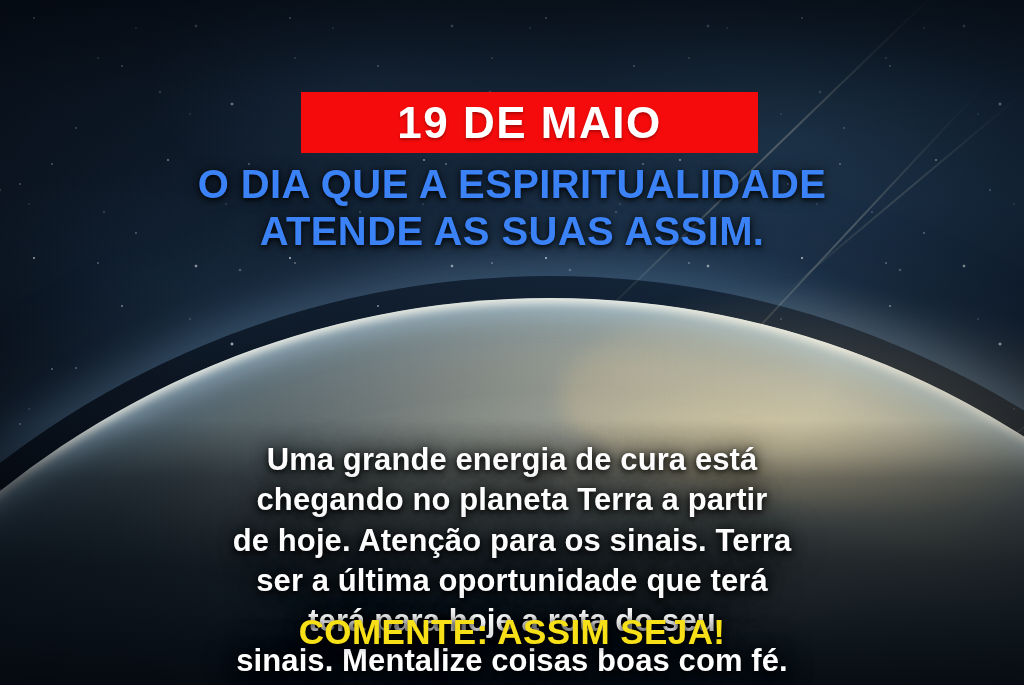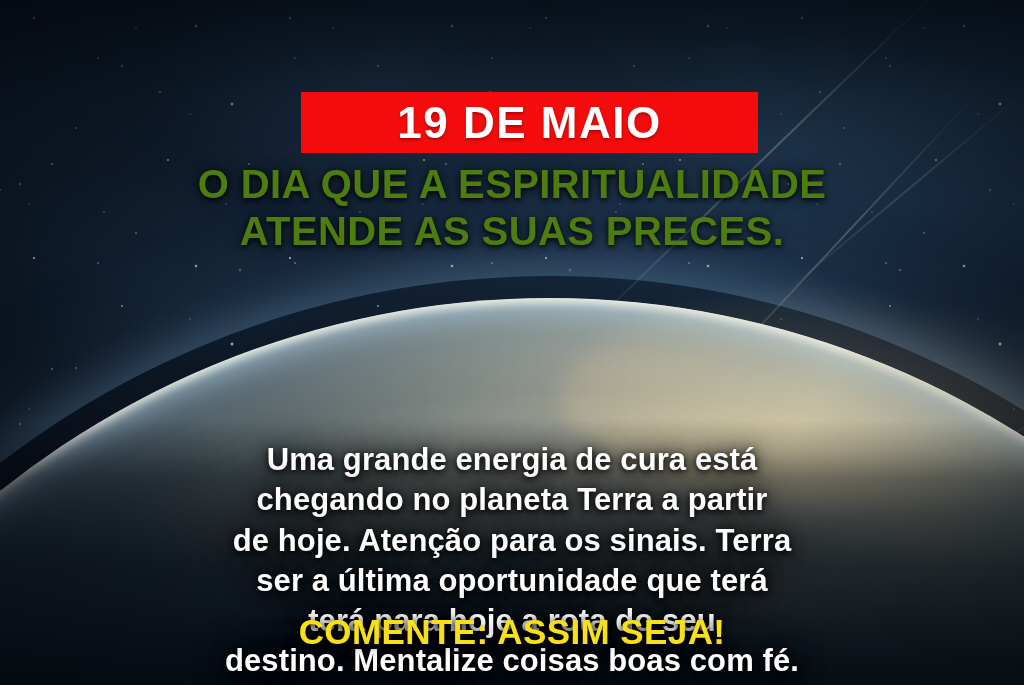--- a/index.html
+++ b/index.html
@@ -196,21 +196,21 @@
     white-space: nowrap;
     text-shadow: 0 2px 3px rgba(90,0,0,.45);
   }
 
   .headline {
     position: absolute;
     left: 50%;
     top: 161px;
     transform: translateX(-50%);
     width: 900px;
-    color: #4d7c0f;
+    color: #3b82f6;
     font-size: 40px;
     font-weight: 700;
     line-height: 1.18;
     letter-spacing: .4px;
     text-shadow: 0 2px 5px rgba(0,0,0,.85), 0 0 14px rgba(0,0,0,.55);
   }
   .headline .hl-line { display: block; white-space: nowrap; }
 
   .body-copy {
     position: absolute;
@@ -267,28 +267,28 @@
   <div class="copy-scrim"></div>
 
   <div class="content">
 
     <div class="date-banner">
       <span class="date-text">19 DE MAIO</span>
     </div>
 
     <div class="headline">
       <span class="hl-line">O DIA QUE A ESPIRITUALIDADE</span>
-      <span class="hl-line">ATENDE AS SUAS PRECES.</span>
+      <span class="hl-line">ATENDE AS SUAS ASSIM.</span>
     </div>
 
     <div class="body-copy">
       <span class="bc-line">Uma grande energia de cura está</span>
       <span class="bc-line">chegando no planeta Terra a partir</span>
       <span class="bc-line">de hoje. Atenção para os sinais. Terra</span>
       <span class="bc-line">ser a última oportunidade que terá</span>
       <span class="bc-line">terá para hoje a rota do seu</span>
-      <span class="bc-line">destino. Mentalize coisas boas com fé.</span>
+      <span class="bc-line">sinais. Mentalize coisas boas com fé.</span>
     </div>
 
     <div class="cta">COMENTE: ASSIM SEJA!</div>
 
   </div>
 </div>
 
 </body></html>

